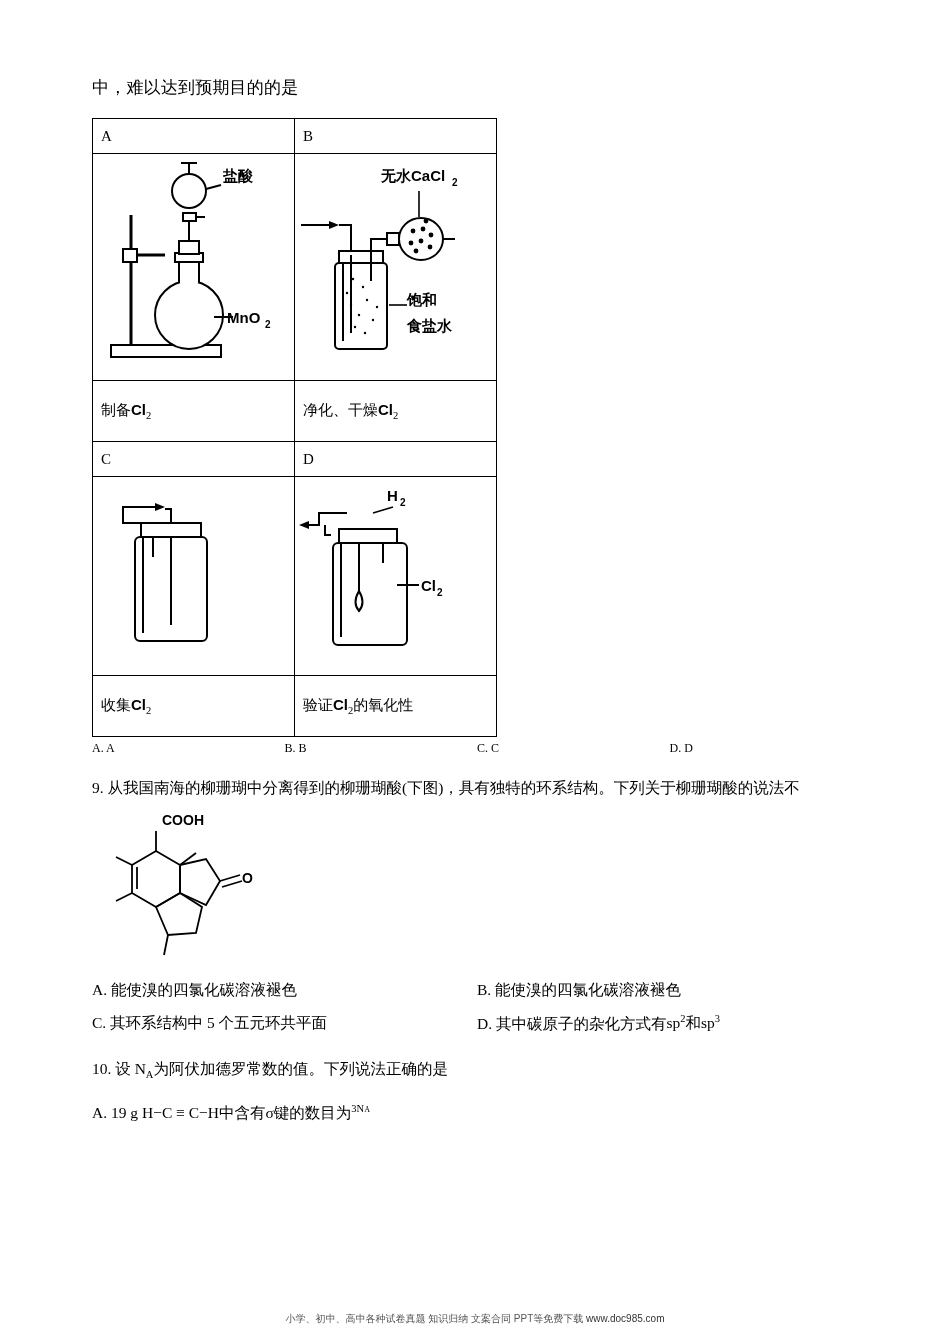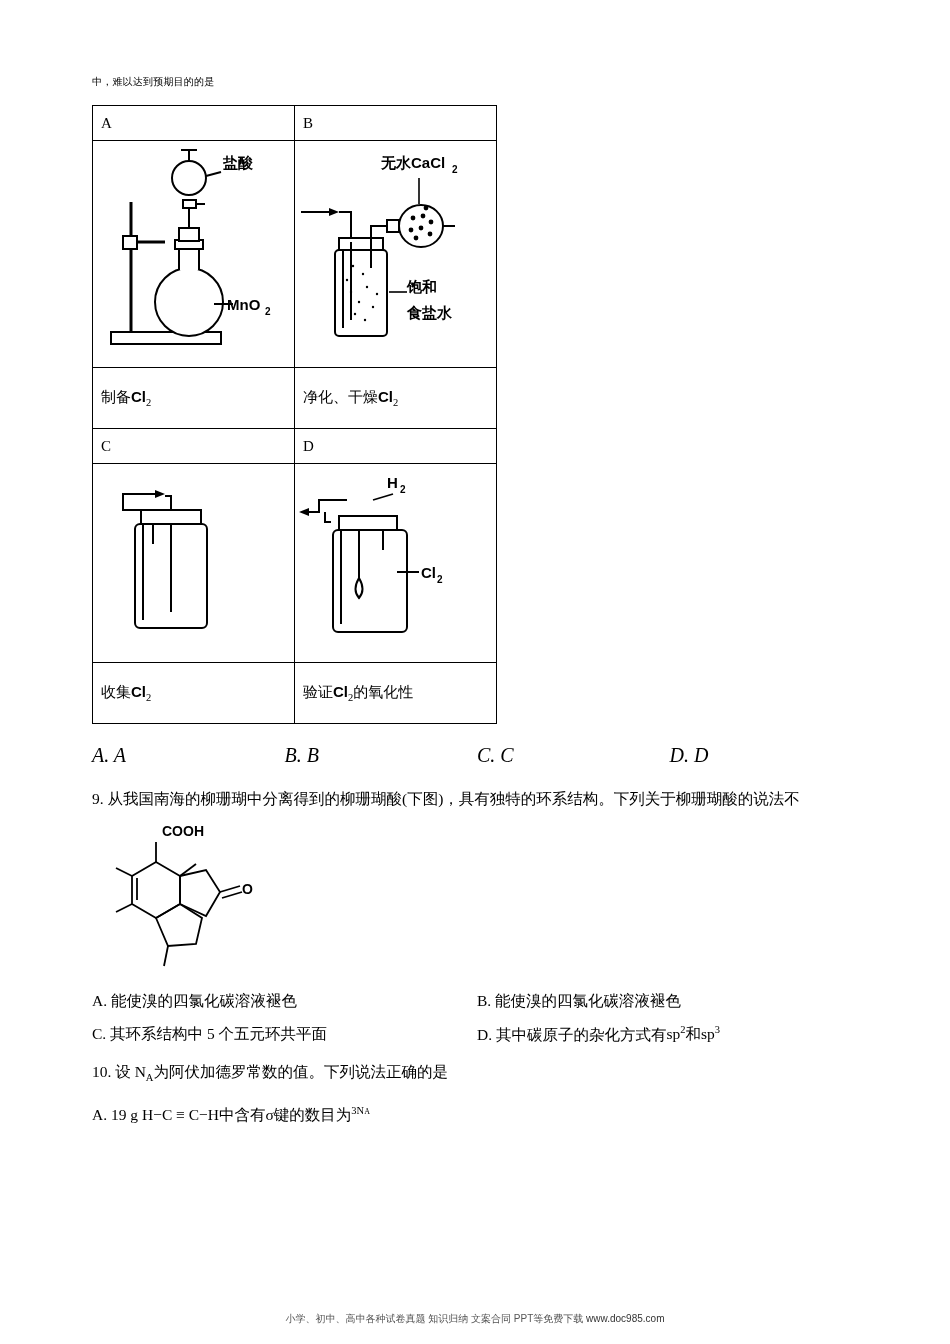--- a/index.html
+++ b/index.html
@@ -21,21 +21,21 @@
     width: 950px;
     height: 1344px;
   }
   .content {
     position: absolute;
     left: 92px;
     top: 72px;
     width: 770px;
   }
   .line {
-    font-size: 10px;
+    font-size: 17px;
     line-height: 1.9;
     letter-spacing: 0.2px;
   }
   
   .exp-table {
     border-collapse: collapse;
     width: 386px;
     margin-top: 14px;
     table-layout: fixed;
   }
@@ -65,45 +65,44 @@
   }
   .sup {
     font-size: 10.5px;
     vertical-align: super;
   }
   .capwrap { display: inline-block; }
   .chem { font-family: "Liberation Sans", sans-serif; font-weight: bold; }
 
   
   .answers {
-    margin-top: 20px;
+    margin-top: 4px;
     display: flex;
-    font-size: 20px;
-    font-style: italic;
+    font-size: 12px;
   }
   .answers > div { width: 197px; }
 
   .q9 {
     margin-top: 16px;
     font-size: 15.5px;
     line-height: 2.0;
   }
   .struct {
     margin-top: 6px;
     margin-left: 18px;
   }
   .opt-row {
     display: flex;
     margin-top: 12px;
     font-size: 15.5px;
   }
   .opt-row > div:first-child { width: 385px; }
 
   .q10 {
-    margin-top: 10px;
+    margin-top: 18px;
     font-size: 15.5px;
     line-height: 2.1;
   }
   .q10a {
     margin-top: 16px;
     font-size: 15.5px;
   }
   .footer {
     position: absolute;
     left: 0;

